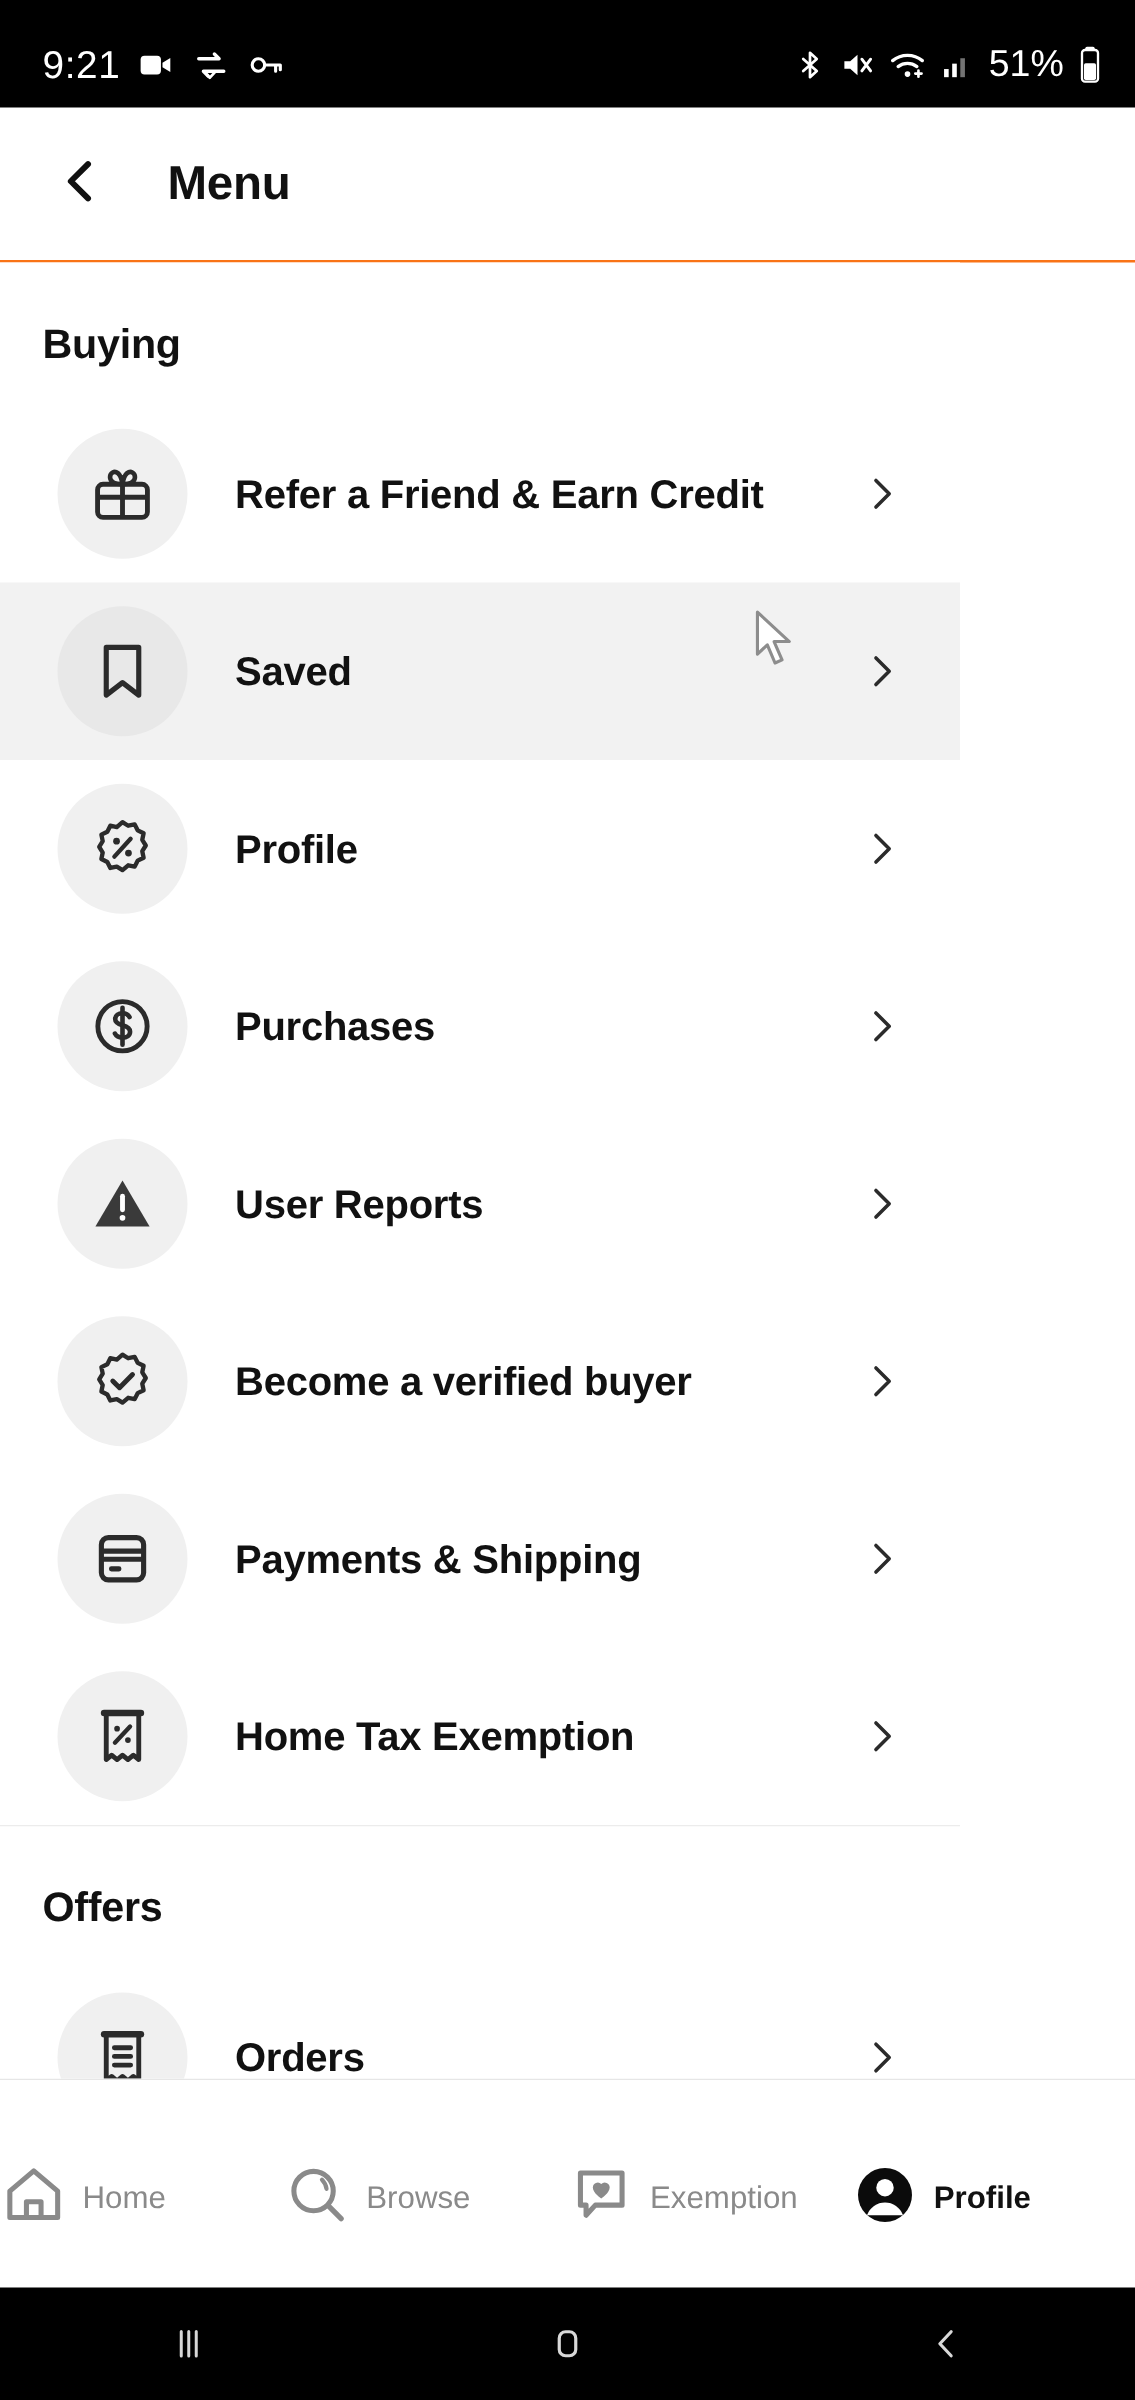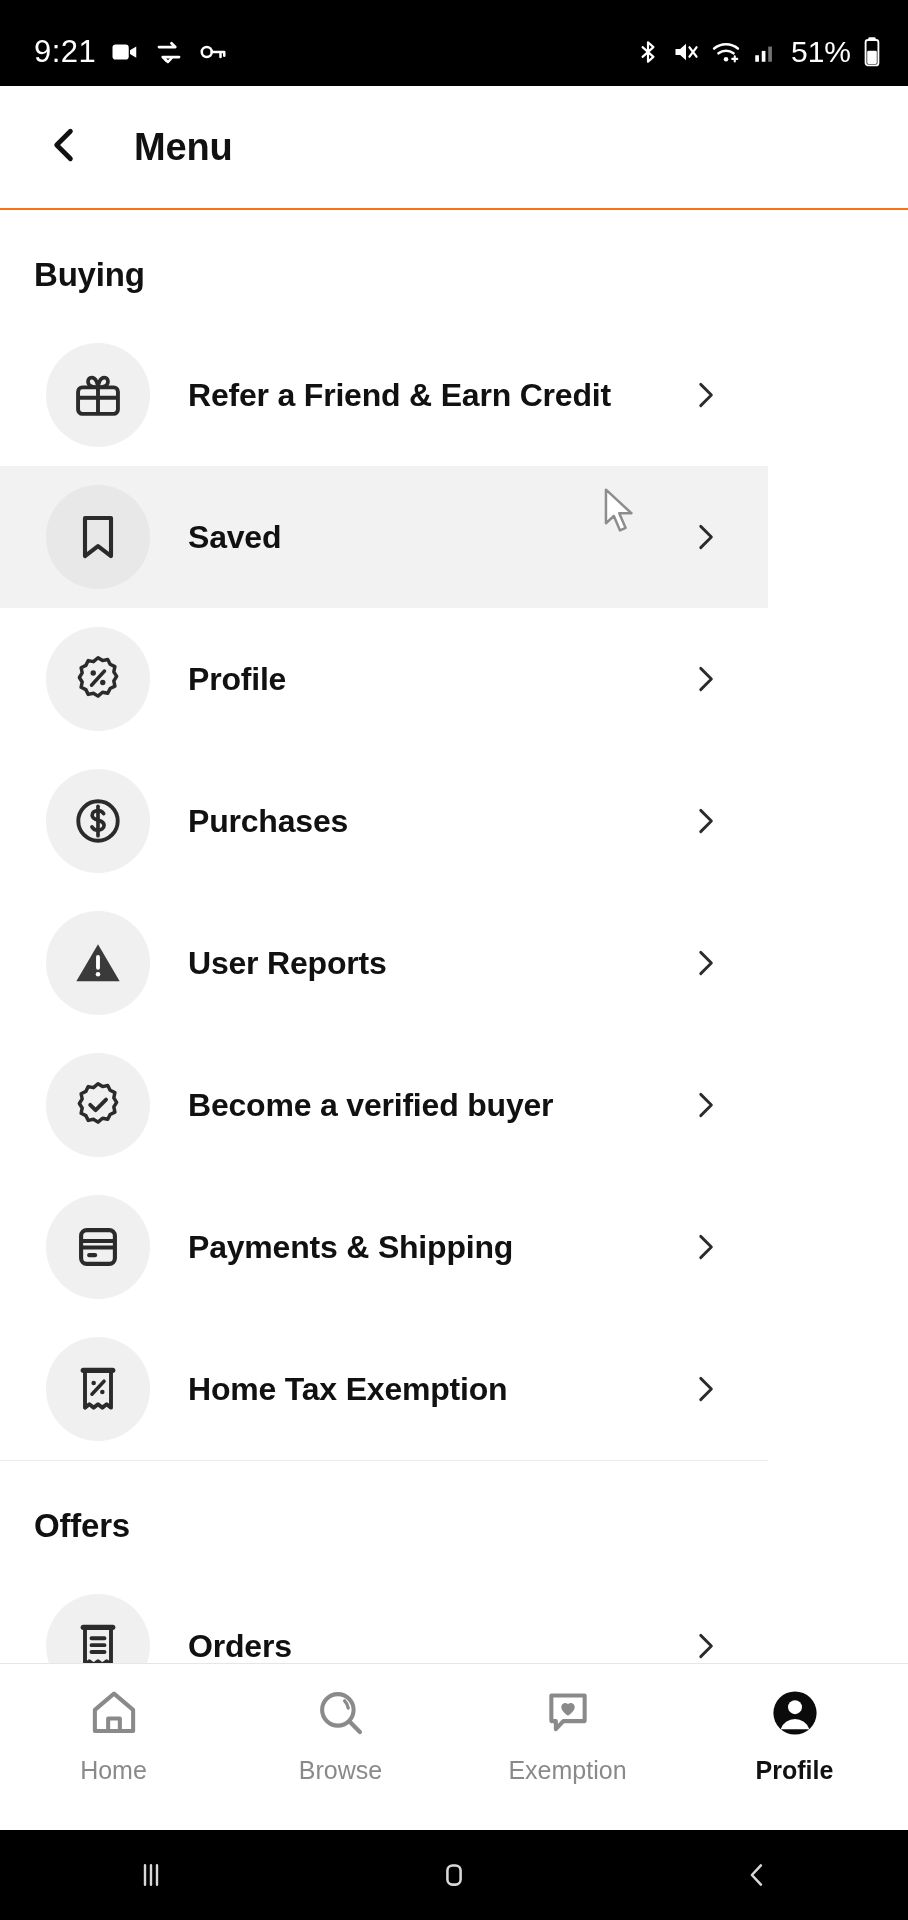--- a/index.html
+++ b/index.html
@@ -67,21 +67,21 @@
   .row-chev { flex:0 0 auto; display:flex; align-items:center; }
 
   
   .tabbar {
     position:absolute; top:1663px; left:0; width:908px; height:167px;
     background:#ffffff; border-top:1px solid #e6e6e6;
     display:flex; align-items:flex-start;
   }
   .tab {
     flex:1 1 0; height:100%; padding-top:22px;
-    display:flex; flex-direction:column; align-items:center; gap:12px;
+    display:flex; flex-direction:row; align-items:center; gap:12px;
     cursor:pointer;
   }
   .tab-label { font-size:25px; font-weight:400; color:#8a8a8a; }
   .tab.active .tab-label { color:#111111; font-weight:700; }
 
   
   .navbar {
     position:absolute; top:1830px; left:0; width:908px; height:90px;
     background:#000000; display:flex; align-items:center;
   }

